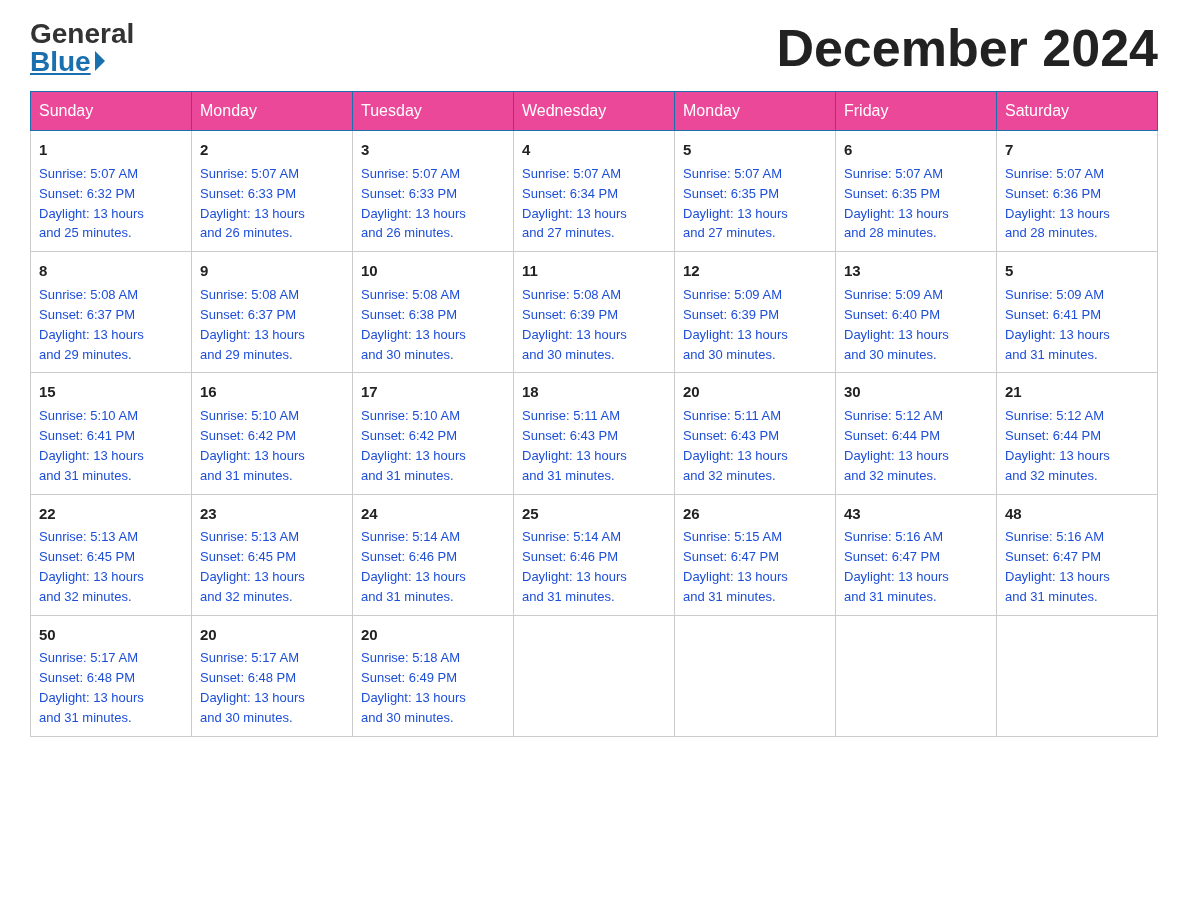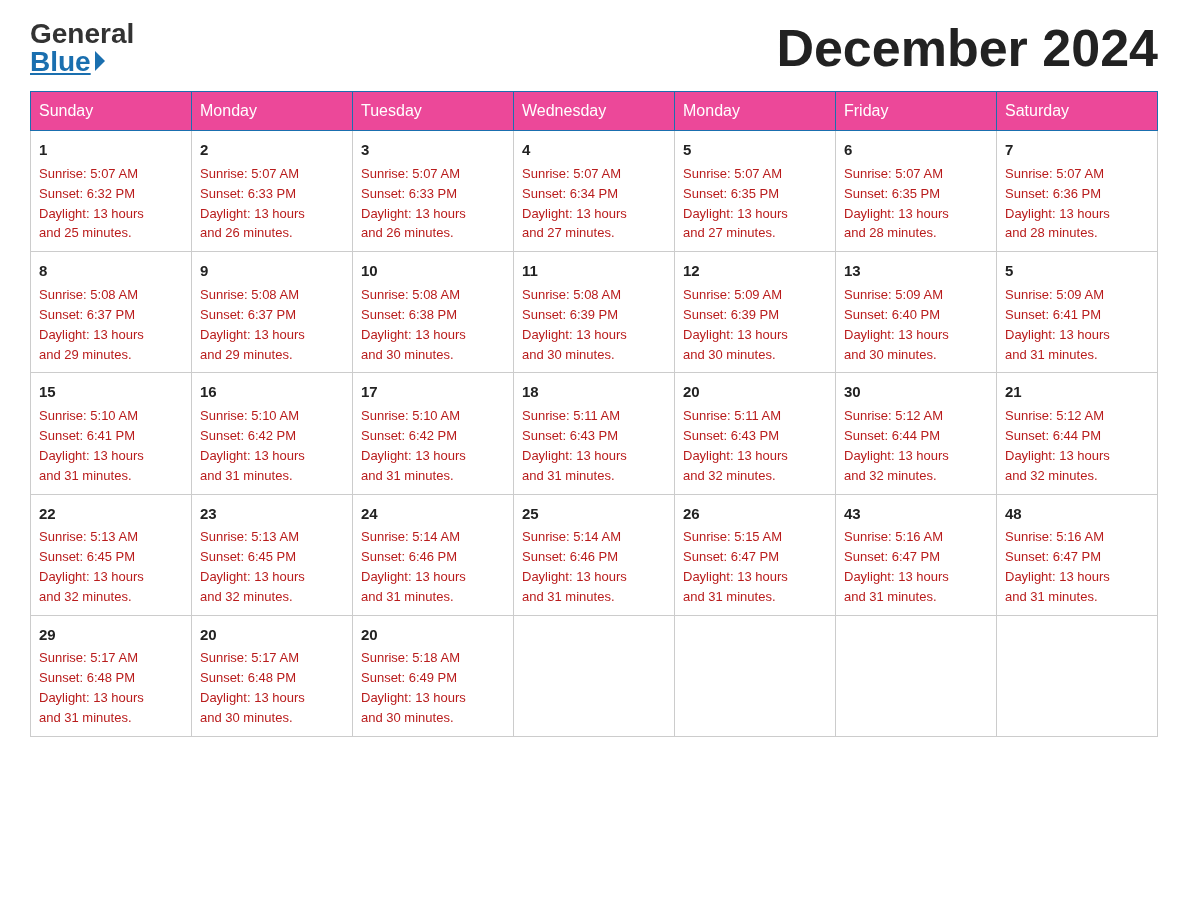--- a/index.html
+++ b/index.html
@@ -82,21 +82,21 @@
       line-height: 1.45;
     }
     .day-number {
       font-size: 15px;
       font-weight: bold;
       display: block;
       margin-bottom: 3px;
     }
     .day-info {
       font-size: 13px;
-      color: #b91c1c;
+      color: #1d4ed8;
     }
     .empty-cell {
       background: #fff;
     }
     tbody tr td:first-child .day-number {
       color: #222;
     }
   </style>
 </head>
 <body>
@@ -242,21 +242,21 @@
         <span class="day-number">43</span>
         <span class="day-info">Sunrise: 5:16 AM<br>Sunset: 6:47 PM<br>Daylight: 13 hours<br>and 31 minutes.</span>
       </td>
         <td>
         <span class="day-number">48</span>
         <span class="day-info">Sunrise: 5:16 AM<br>Sunset: 6:47 PM<br>Daylight: 13 hours<br>and 31 minutes.</span>
       </td>
       </tr>
       <tr>
         <td>
-        <span class="day-number">29</span>
+        <span class="day-number">50</span>
         <span class="day-info">Sunrise: 5:17 AM<br>Sunset: 6:48 PM<br>Daylight: 13 hours<br>and 31 minutes.</span>
       </td>
         <td>
         <span class="day-number">20</span>
         <span class="day-info">Sunrise: 5:17 AM<br>Sunset: 6:48 PM<br>Daylight: 13 hours<br>and 30 minutes.</span>
       </td>
         <td>
         <span class="day-number">20</span>
         <span class="day-info">Sunrise: 5:18 AM<br>Sunset: 6:49 PM<br>Daylight: 13 hours<br>and 30 minutes.</span>
       </td>

